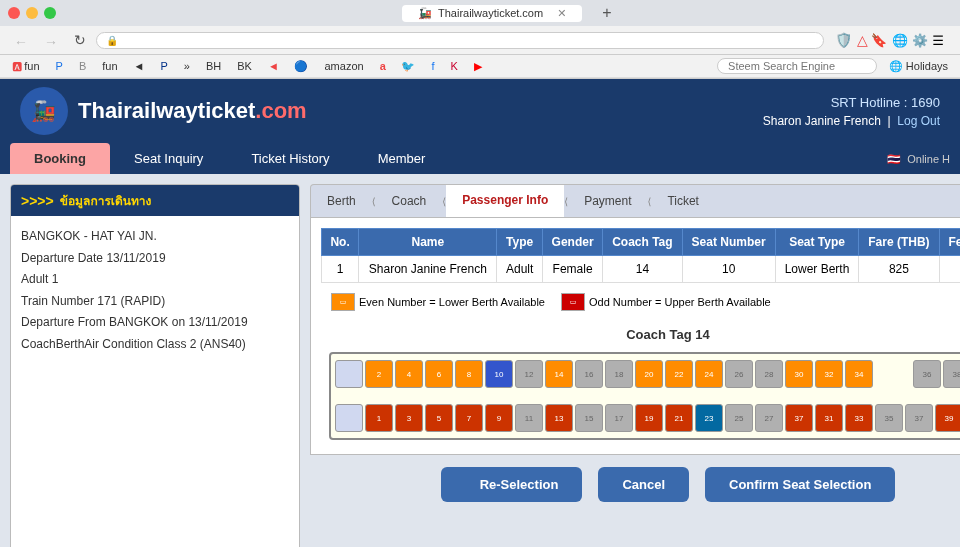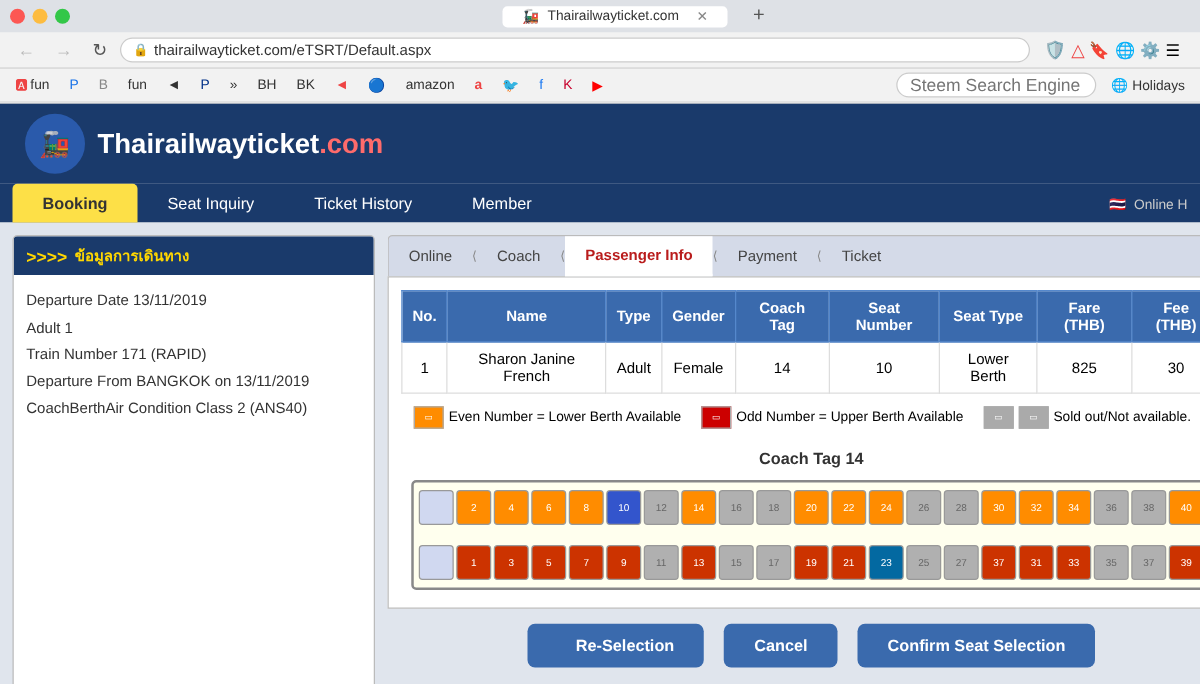--- a/index.html
+++ b/index.html
@@ -28,21 +28,21 @@
     .logo-area { display: flex; align-items: center; gap: 10px; }
     .logo-icon { width: 48px; height: 48px; background: #2a5aab; border-radius: 50%; display: flex; align-items: center; justify-content: center; font-size: 20px; }
     .header-right { text-align: right; font-size: 12px; }
     .hotline { font-size: 13px; color: #cce4ff; }
     .user-info { margin-top: 4px; font-size: 12px; color: white; }
     .user-info a { color: #aad4ff; text-decoration: none; }
 
     
     .nav-tabs-bar { background: #1a3a6b; padding: 0 10px; display: flex; align-items: flex-end; }
     .nav-tab { padding: 8px 24px; color: white; cursor: pointer; font-size: 13px; border-radius: 4px 4px 0 0; text-decoration: none; }
-    .nav-tab.active { background: #fde047; color: #333; font-weight: bold; }
+    .nav-tab.active { background: #fca5a5; color: #333; font-weight: bold; }
     .online-text { margin-left: auto; color: #ccc; font-size: 11px; padding-bottom: 8px; }
 
     
     .main-content { display: flex; gap: 0; padding: 10px; background: #e0e5ed; min-height: 400px; }
 
     
     .left-panel { width: 290px; min-width: 290px; background: white; border: 1px solid #bbb; border-radius: 4px; overflow: hidden; }
     .left-panel-header { background: #1a3a6b; color: #ffd700; padding: 6px 10px; font-size: 12px; font-weight: bold; display: flex; align-items: center; gap: 6px; }
     .panel-arrows { color: #ffd700; font-size: 14px; }
     .left-panel-content { padding: 10px; font-size: 12px; color: #333; line-height: 1.8; }
@@ -108,21 +108,20 @@
       </div>
       <span style="color:#555; cursor:pointer; font-size:16px;">+</span>
     </div>
   </div>
   <div class="browser-nav">
     <span class="nav-arrow disabled">←</span>
     <span class="nav-arrow disabled">→</span>
     <span class="nav-arrow">↻</span>
     <div class="url-bar">
       <span class="url-lock">🔒</span>
-      <span>thairailwayticket.com/eTSRT/Default.aspx</span>
     </div>
     <div class="browser-extensions">
       <span style="font-size:14px; cursor:pointer;">🛡️</span>
       <span style="font-size:14px; cursor:pointer; color:#e44;">△</span>
       <span style="font-size:13px;">🔖</span>
       <span style="font-size:13px;">🌐</span>
       <span style="font-size:13px;">⚙️</span>
       <span style="font-size:13px;">☰</span>
     </div>
   </div>
@@ -138,30 +137,38 @@
     <span class="bookmark-item">BK</span>
     <span class="bookmark-item" style="color:#e44;">◄</span>
     <span class="bookmark-item">🔵</span>
     <span class="bookmark-item">amazon</span>
     <span class="bookmark-item" style="color:#e44; font-weight:bold;">a</span>
     <span class="bookmark-item" style="color:#1da1f2;">🐦</span>
     <span class="bookmark-item" style="color:#1877f2;">f</span>
     <span class="bookmark-item" style="color:#c8002d;">K</span>
     <span class="bookmark-item" style="color:#ff0000;">▶</span>
     <span style="flex:1;"></span>
-    <input type="text" style="border: 1px solid rgb(204, 204, 204); border-radius: 12px; padding: 1px 10px; font-size: 14px; width: 160px;" placeholder="Steem Search Engine">
+    <input type="text" style="border: 1px solid rgb(204, 204, 204); border-radius: 12px; padding: 1px 10px; font-size: 11px; width: 160px;" placeholder="Steem Search Engine">
     <span class="bookmark-item">🌐 Holidays</span>
   </div>
 </div>
 
 <div class="site-header">
   <div class="logo-area">
     <div class="logo-icon">🚂</div>
     <div>
       <span style="font-size:22px; font-weight:bold; color:white;">Thairailwayticket</span><span style="font-size:22px; font-weight:bold; color:#ff6b6b;">.com</span>
+    </div>
+  </div>
+  <div class="header-right">
+    <div class="hotline">SRT Hotline : 1690</div>
+    <div class="user-info">
+      <span>Sharon Janine French</span>
+      &nbsp;|&nbsp;
+      <a href="#">Log Out</a>
     </div>
   </div>
 </div>
 
 <div class="nav-tabs-bar">
   <a class="nav-tab active">Booking</a>
   <a class="nav-tab">Seat Inquiry</a>
   <a class="nav-tab">Ticket History</a>
   <a class="nav-tab">Member</a>
   <div class="online-text">
@@ -171,35 +178,36 @@
 </div>
 
 <div class="main-content">
 
   <div class="left-panel">
     <div class="left-panel-header">
       <span class="panel-arrows">&gt;&gt;&gt;&gt;</span>
       <span>ข้อมูลการเดินทาง</span>
     </div>
     <div class="left-panel-content">
+      <div>BANGKOK - HAT YAI JN.</div>
       <div>
         <span>Departure Date</span>
         <span>13/11/2019</span>
       </div>
       <div>Adult 1</div>
       <div>Train Number 171 (RAPID)</div>
       <div>Departure From BANGKOK on 13/11/2019</div>
       <div>CoachBerthAir Condition Class 2 (ANS40)</div>
     </div>
   </div>
 
   <div class="right-panel">
 
     <div class="steps-nav">
-      <div class="step-item">Online</div>
+      <div class="step-item">Berth</div>
       <span class="step-separator">⟨</span>
       <div class="step-item">Coach</div>
       <span class="step-separator">⟨</span>
       <div class="step-item active">Passenger Info</div>
       <span class="step-separator">⟨</span>
       <div class="step-item">Payment</div>
       <span class="step-separator">⟨</span>
       <div class="step-item">Ticket</div>
     </div>
 
@@ -235,25 +243,20 @@
 
       <div class="legend">
         <div class="legend-item">
           <div class="legend-box lower" style="font-size:7px; color:white;">▭</div>
           <span>Even Number = Lower Berth Available</span>
         </div>
         <div class="legend-item">
           <div class="legend-box upper" style="font-size:7px; color:white;">▭</div>
           <span>Odd Number = Upper Berth Available</span>
         </div>
-        <div class="legend-item">
-          <div class="legend-box sold" style="font-size:7px; color:white;">▭</div>
-          <div class="legend-box sold" style="font-size:7px; color:white;">▭</div>
-          <span>Sold out/Not available.</span>
-        </div>
       </div>
 
       <div class="coach-tag-title">Coach Tag 14</div>
 
       <div class="seat-grid-container">
         <div class="seat-row" id="upper-seat-row">
             <div class="seat toilet" style="background: rgb(208, 216, 240); font-size: 8px; color: white;"></div>
             <div class="seat lower-avail" style="background: rgb(255, 140, 0); font-size: 8px; color: white;">2</div>
             <div class="seat lower-avail" style="background: rgb(255, 140, 0); font-size: 8px; color: white;">4</div>
             <div class="seat lower-avail" style="background: rgb(255, 140, 0); font-size: 8px; color: white;">6</div>
@@ -264,21 +267,21 @@
             <div class="seat sold" style="font-size: 8px; color: rgb(102, 102, 102);">16</div>
             <div class="seat sold" style="font-size: 8px; color: rgb(102, 102, 102);">18</div>
             <div class="seat lower-avail" style="background: rgb(255, 140, 0); font-size: 8px; color: white;">20</div>
             <div class="seat lower-avail" style="background: rgb(255, 140, 0); font-size: 8px; color: white;">22</div>
             <div class="seat lower-avail" style="background: rgb(255, 140, 0); font-size: 8px; color: white;">24</div>
             <div class="seat sold" style="font-size: 8px; color: rgb(102, 102, 102);">26</div>
             <div class="seat sold" style="font-size: 8px; color: rgb(102, 102, 102);">28</div>
             <div class="seat lower-avail" style="background: rgb(255, 140, 0); font-size: 8px; color: white;">30</div>
             <div class="seat lower-avail" style="background: rgb(255, 140, 0); font-size: 8px; color: white;">32</div>
             <div class="seat lower-avail" style="background: rgb(255, 140, 0); font-size: 8px; color: white;">34</div>
-            <div class="seat sold" style="font-size: 8px; color: rgb(102, 102, 102);">36</div>
+            <div class="seat sold" style="font-size: 8px; color: rgb(102, 102, 102); margin-left: 38px;">36</div>
             <div class="seat sold" style="font-size: 8px; color: rgb(102, 102, 102);">38</div>
             <div class="seat lower-avail" style="background: rgb(255, 140, 0); font-size: 8px; color: white;">40</div>
           </div>
         <div class="aisle-space"></div>
         <div class="seat-row" id="lower-seat-row">
             <div class="seat toilet" style="background: rgb(208, 216, 240); font-size: 8px; color: white;"></div>
             <div class="seat upper-avail" style="background: rgb(204, 51, 0); font-size: 8px; color: white;">1</div>
             <div class="seat upper-avail" style="background: rgb(204, 51, 0); font-size: 8px; color: white;">3</div>
             <div class="seat upper-avail" style="background: rgb(204, 51, 0); font-size: 8px; color: white;">5</div>
             <div class="seat upper-avail" style="background: rgb(204, 51, 0); font-size: 8px; color: white;">7</div>

